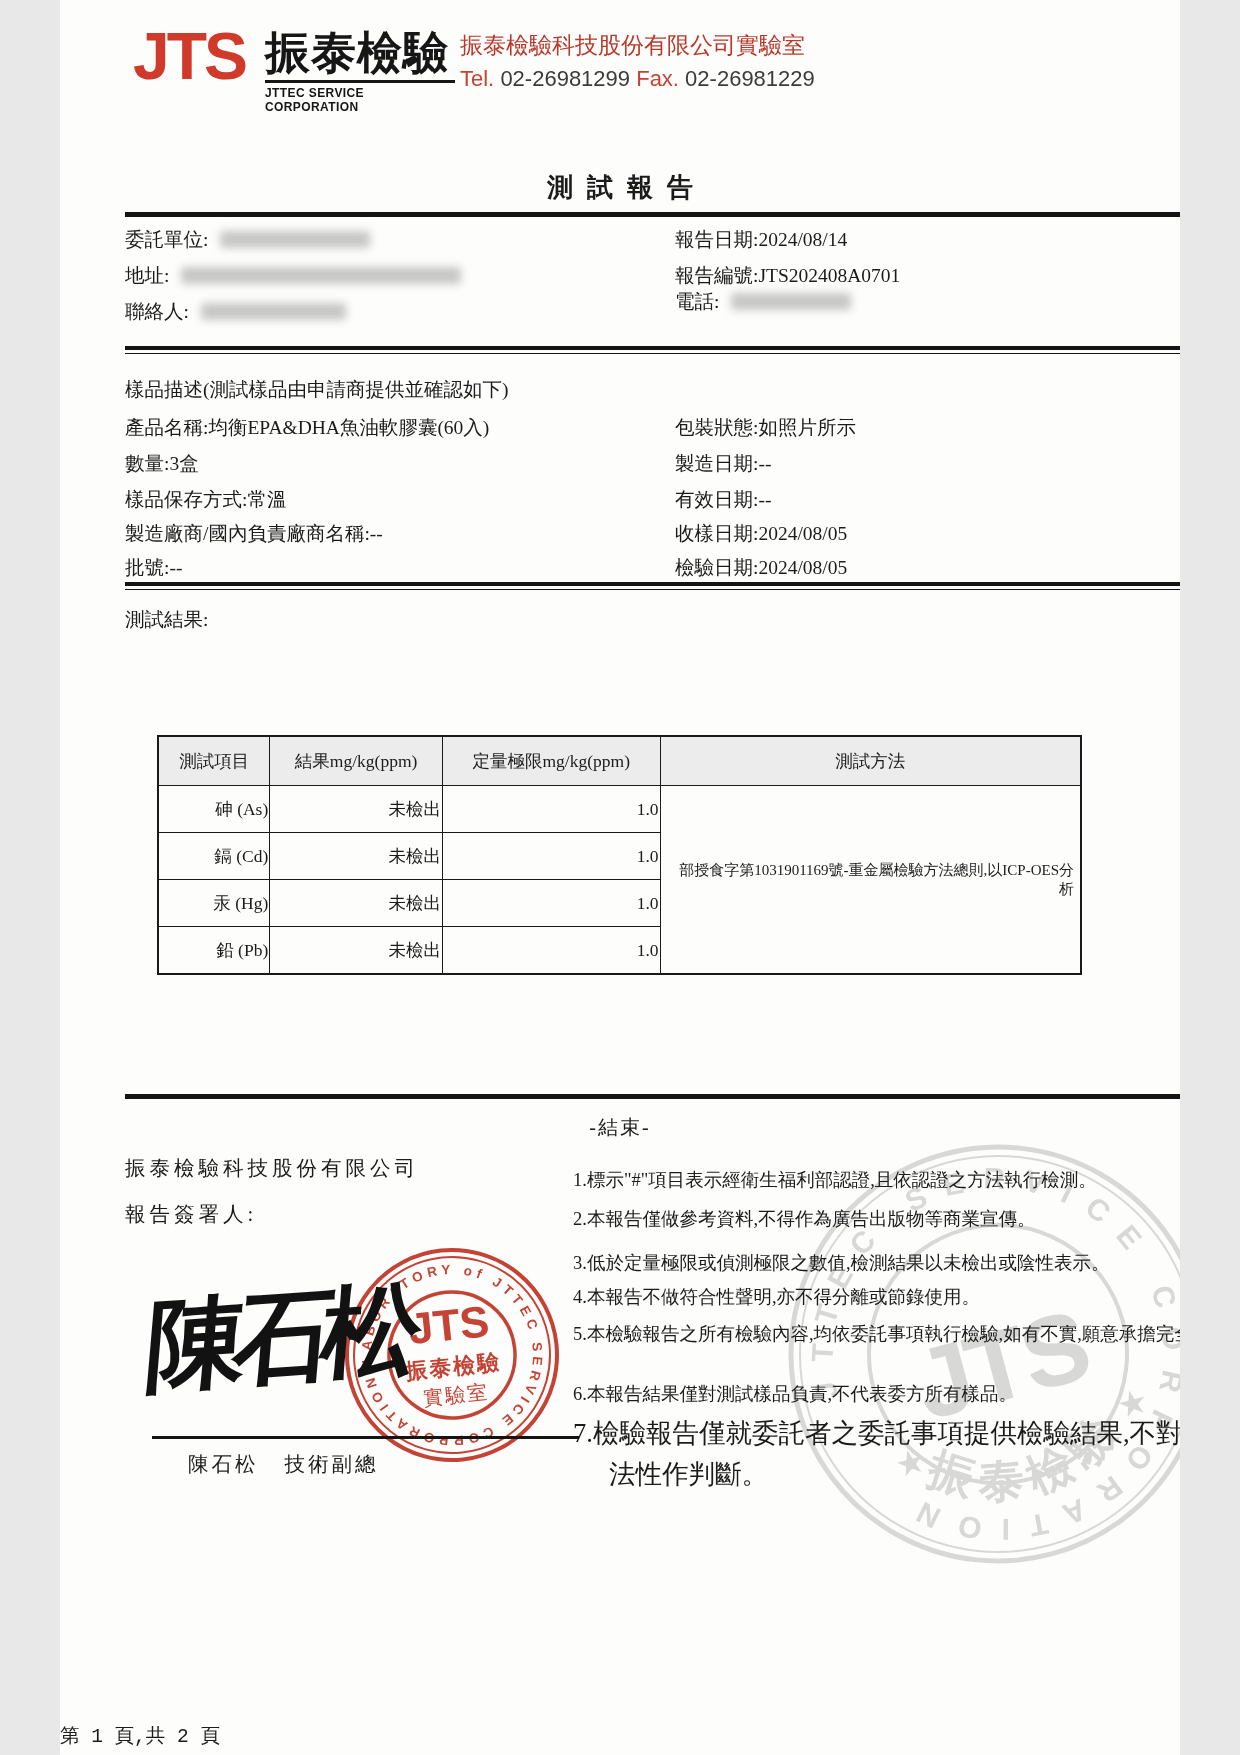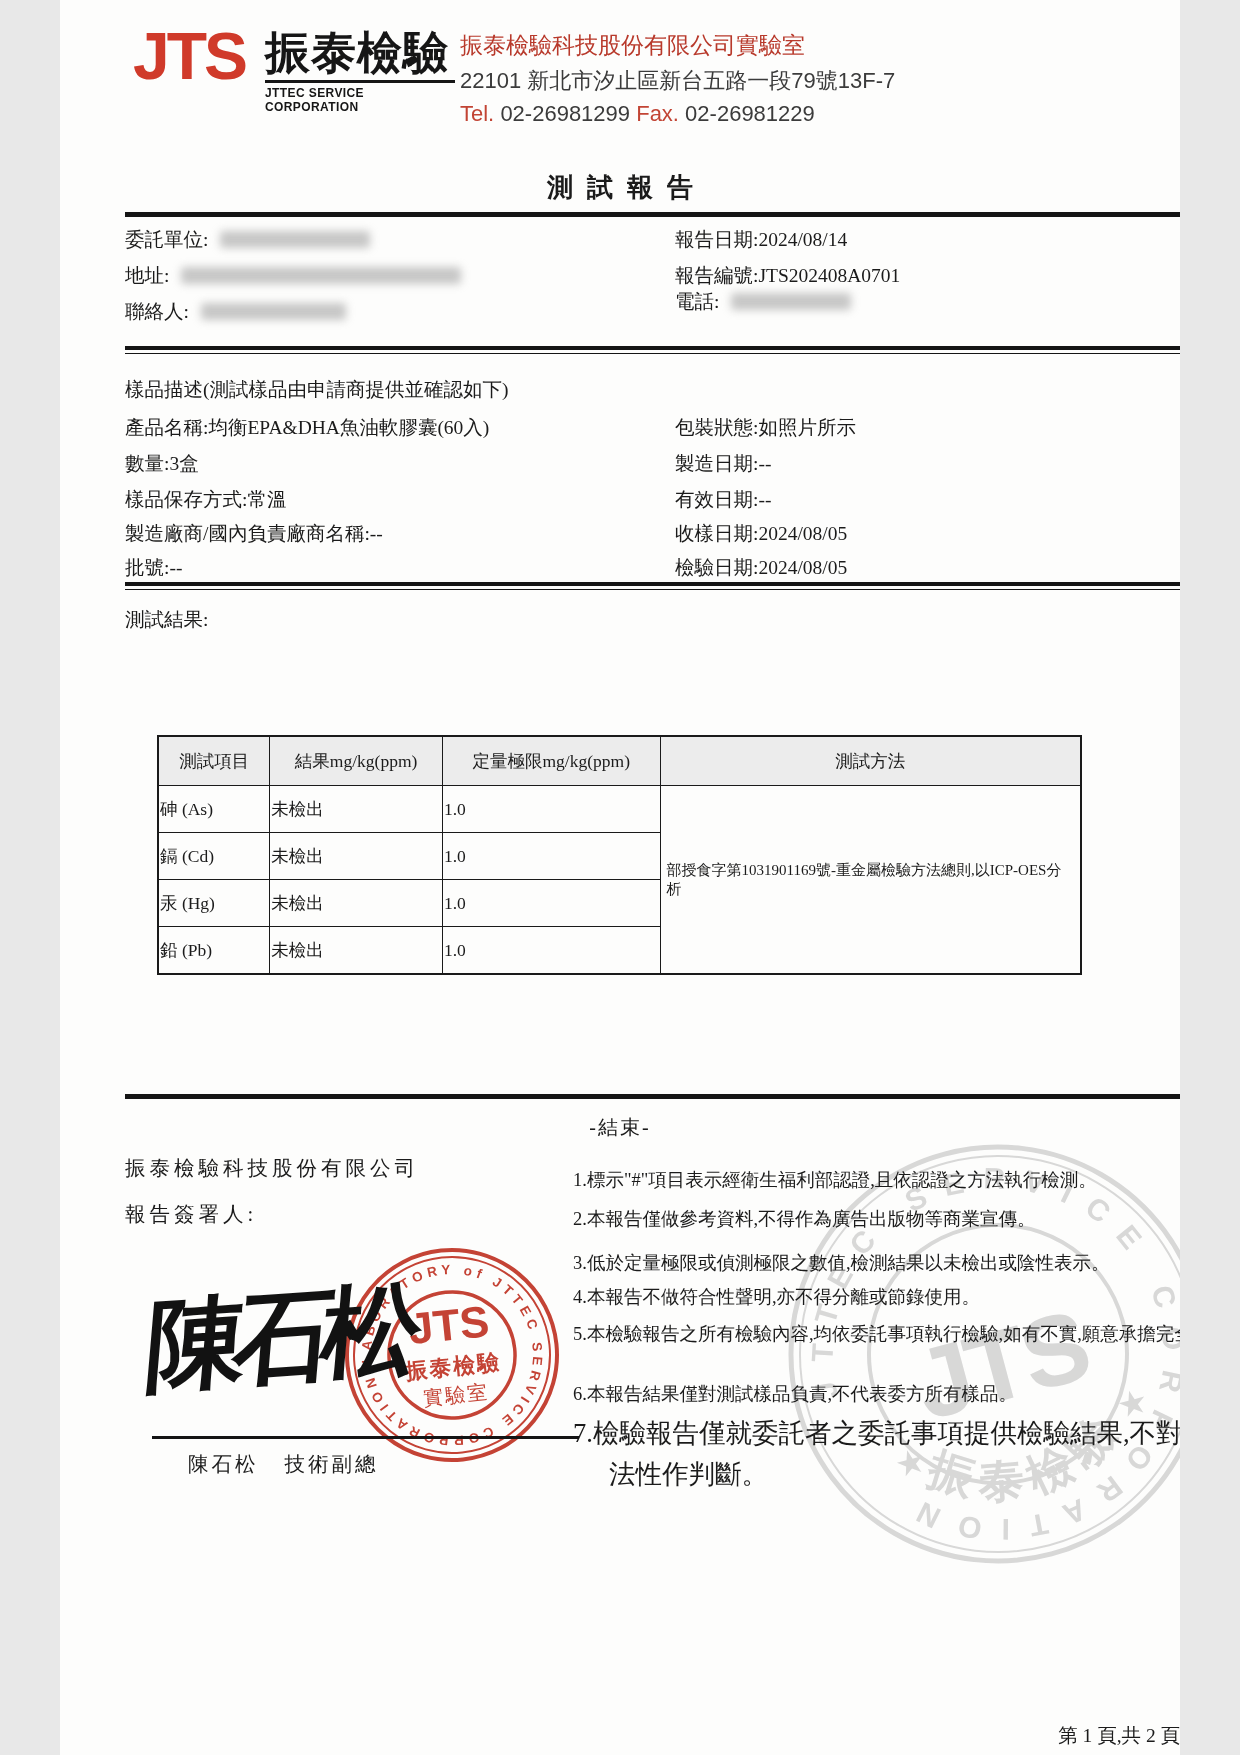--- a/index.html
+++ b/index.html
@@ -32,21 +32,21 @@
   
   .redact{display:inline-block;height:17px;border-radius:2px;background:#9a9a9a;
     filter:blur(4px);opacity:.55;vertical-align:-2px;margin-left:12px;}
   .rw150{width:150px}.rw280{width:280px}.rw145{width:145px}.rw120{width:120px}
   
   .results-table{position:absolute;left:97px;top:735px;width:925px;
     border-collapse:collapse;font-size:17.5px;}
   .results-table,.results-table th,.results-table td{border:1.5px solid #1a1a1a;}
   .results-table{border:2px solid #1a1a1a;}
   .results-table th{height:46px;background:#ececec;font-weight:400;}
-  .results-table td{height:44px;text-align:left;}
+  .results-table td{height:44px;text-align:right;}
   .results-table td.method{font-size:15px;padding:0 6px;}
   
   .end-marker{position:absolute;top:1114px;left:0;width:100%;text-align:center;
     font-size:20px;letter-spacing:2px;z-index:2;}
   .company-line{position:absolute;left:65px;top:1154px;font-size:20.5px;letter-spacing:4px;z-index:2;}
   .signer-label{position:absolute;left:65px;top:1200px;font-size:20.5px;letter-spacing:4px;z-index:2;}
   .notes{position:absolute;left:513px;top:0;width:668px;z-index:2;}
   .note{position:absolute;font-size:18.5px;line-height:29px;
     padding-left:28px;text-indent:-28px;width:665px;white-space:normal;}
   .note.big{font-size:26.5px;line-height:41px;padding-left:36px;text-indent:-36px;}
@@ -55,36 +55,35 @@
   
   .signature{position:absolute;left:86px;top:1272px;font-size:100px;font-weight:700;
     letter-spacing:-12px;color:#121212;transform:rotate(-4deg) skewX(-9deg);z-index:4;white-space:nowrap;}
   .sig-line{position:absolute;left:92px;top:1436px;width:427px;height:3px;background:#141414;z-index:4;}
   .sig-name{position:absolute;left:128px;top:1450px;font-size:20.5px;letter-spacing:3px;z-index:4;}
   .sig-name .gap{display:inline-block;width:26px;}
   .stamp-red{position:absolute;left:283px;top:1246px;width:218px;height:218px;
     transform:rotate(-6deg);z-index:3;opacity:.95;}
   .watermark{position:absolute;left:722px;top:1138px;width:432px;height:432px;
     transform:rotate(-15deg);z-index:0;opacity:.9;}
-  .page-footer{position:absolute;left:0;top:1722px;width:100%;text-align:right;font-size:19.5px;}
+  .page-footer{position:absolute;left:0;top:1722px;width:100%;text-align:left;font-size:19.5px;font-family:Liberation Mono, monospace;}
 </style>
 </head>
 <body>
 
 <div id="page">
 
   <div class="logo-jts">JTS</div>
   <div class="logo-cn">
     <div class="cn">振泰檢驗</div>
     <div class="bar"></div>
     <div class="sub">JTTEC SERVICE CORPORATION</div>
   </div>
   <div class="hdr-right">
     <div class="l1">振泰檢驗科技股份有限公司實驗室</div>
-    <div class="l2">22101 新北市汐止區新台五路一段79號13F-7</div>
     <div class="l3">
       <span class="red">Tel.</span>
       <span>02-26981299</span>
       <span class="red">Fax.</span>
       <span>02-26981229</span>
     </div>
   </div>
 
   <div class="doc-title">測試報告</div>
   <div class="rule-thick" style="top:212px"></div>

